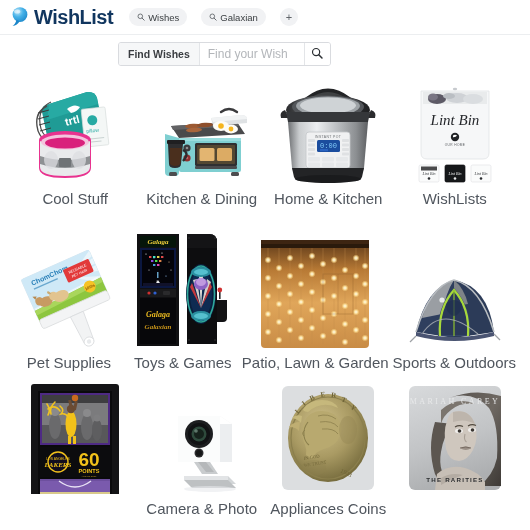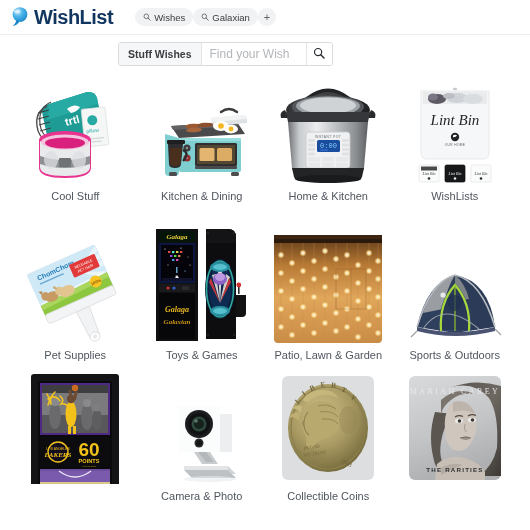--- a/index.html
+++ b/index.html
@@ -17,31 +17,31 @@
     align-items: center;
     padding: 0 8px;
     background: #ffffff;
     border-bottom: 1px solid #eceef0;
     position: relative;
   }
   .brand {
     display: flex;
     align-items: center;
     gap: 2px;
-    margin-right: 22px;
+    margin-right: 16px;
   }
   .brand-logo { width: 24px; height: 24px; display: block; }
   .brand-name {
     font-size: 20px;
     font-weight: bold;
     color: #11365f;
     letter-spacing: -0.5px;
     line-height: 1;
   }
-  .nav-pills { display: flex; align-items: center; gap: 0; }
+  .nav-pills { display: flex; align-items: center; gap: 14px; }
   .pill {
     display: inline-flex;
     align-items: center;
     gap: 3px;
     height: 18px;
     padding: 0 8px;
     border-radius: 9px;
     background: #f1f2f4;
     font-size: 9.5px;
     color: #3c4043;
@@ -116,21 +116,21 @@
     padding-bottom: 4px;
   }
   .thumb-wrap {
     display: flex;
     align-items: flex-end;
     justify-content: center;
   }
   .thumb { display: block; }
   .tile-label {
     margin-top: 6px;
-    font-size: 11px;
+    font-size: 15px;
     color: #50565e;
     text-align: center;
     line-height: 1.2;
     white-space: nowrap;
   }
 
   
   .r1 .thumb-wrap { height: 105px; }
   .r2 .thumb-wrap { height: 130px; }
   .r3 .thumb-wrap { height: 112px; }
@@ -180,21 +180,21 @@
     </div>
 
     <div class="pill plus">
       <span>+</span>
     </div>
   </div>
 </div>
 
 <div class="searchbar-row">
   <div class="searchbar">
-    <div class="sb-label">Stuff Wishes</div>
+    <div class="sb-label">Find Wishes</div>
     <input class="sb-input" type="text" placeholder="Find your Wish" style="">
     <div class="sb-btn">
       <span>
         <svg width="12" height="12" viewBox="0 0 16 16">
           <circle cx="6.8" cy="6.8" r="4.8" fill="none" stroke="#2b2f33" stroke-width="1.6"></circle>
           <line x1="10.4" y1="10.4" x2="14.6" y2="14.6" stroke="#2b2f33" stroke-width="2" stroke-linecap="round"></line>
         </svg>
       </span>
     </div>
   </div>
@@ -794,21 +794,21 @@
 
         <text x="26" y="78" font-family="Liberation Serif, serif" font-size="4.6" fill="#6f6437" transform="rotate(-9 26 78)">IN GOD</text>
         <text x="26" y="85" font-family="Liberation Serif, serif" font-size="4.6" fill="#6f6437" transform="rotate(-9 26 85)">WE TRUST</text>
 
         <text x="62" y="90" font-family="Liberation Serif, serif" font-size="6" fill="#6f6437" transform="rotate(26 62 90)">1943</text>
 
         <ellipse cx="70" cy="48" rx="9" ry="14" fill="#8e8250" opacity="0.35"></ellipse>
         <ellipse cx="36" cy="86" rx="12" ry="8" fill="#8e8250" opacity="0.3"></ellipse>
       </svg>
     </div>
-    <div class="tile-label">Collectible Coins</div>
+    <div class="tile-label">Appliances Coins</div>
   </div>
 
   <div class="tile">
     <div class="thumb-wrap">
       <svg class="thumb" width="100" height="112" viewBox="0 0 100 112">
         <defs>
           <linearGradient id="bwbg" x1="0" y1="0" x2="0.3" y2="1">
             <stop offset="0%" stop-color="#d8dadc"></stop>
             <stop offset="60%" stop-color="#c2c4c6"></stop>
             <stop offset="100%" stop-color="#adafb1"></stop>

